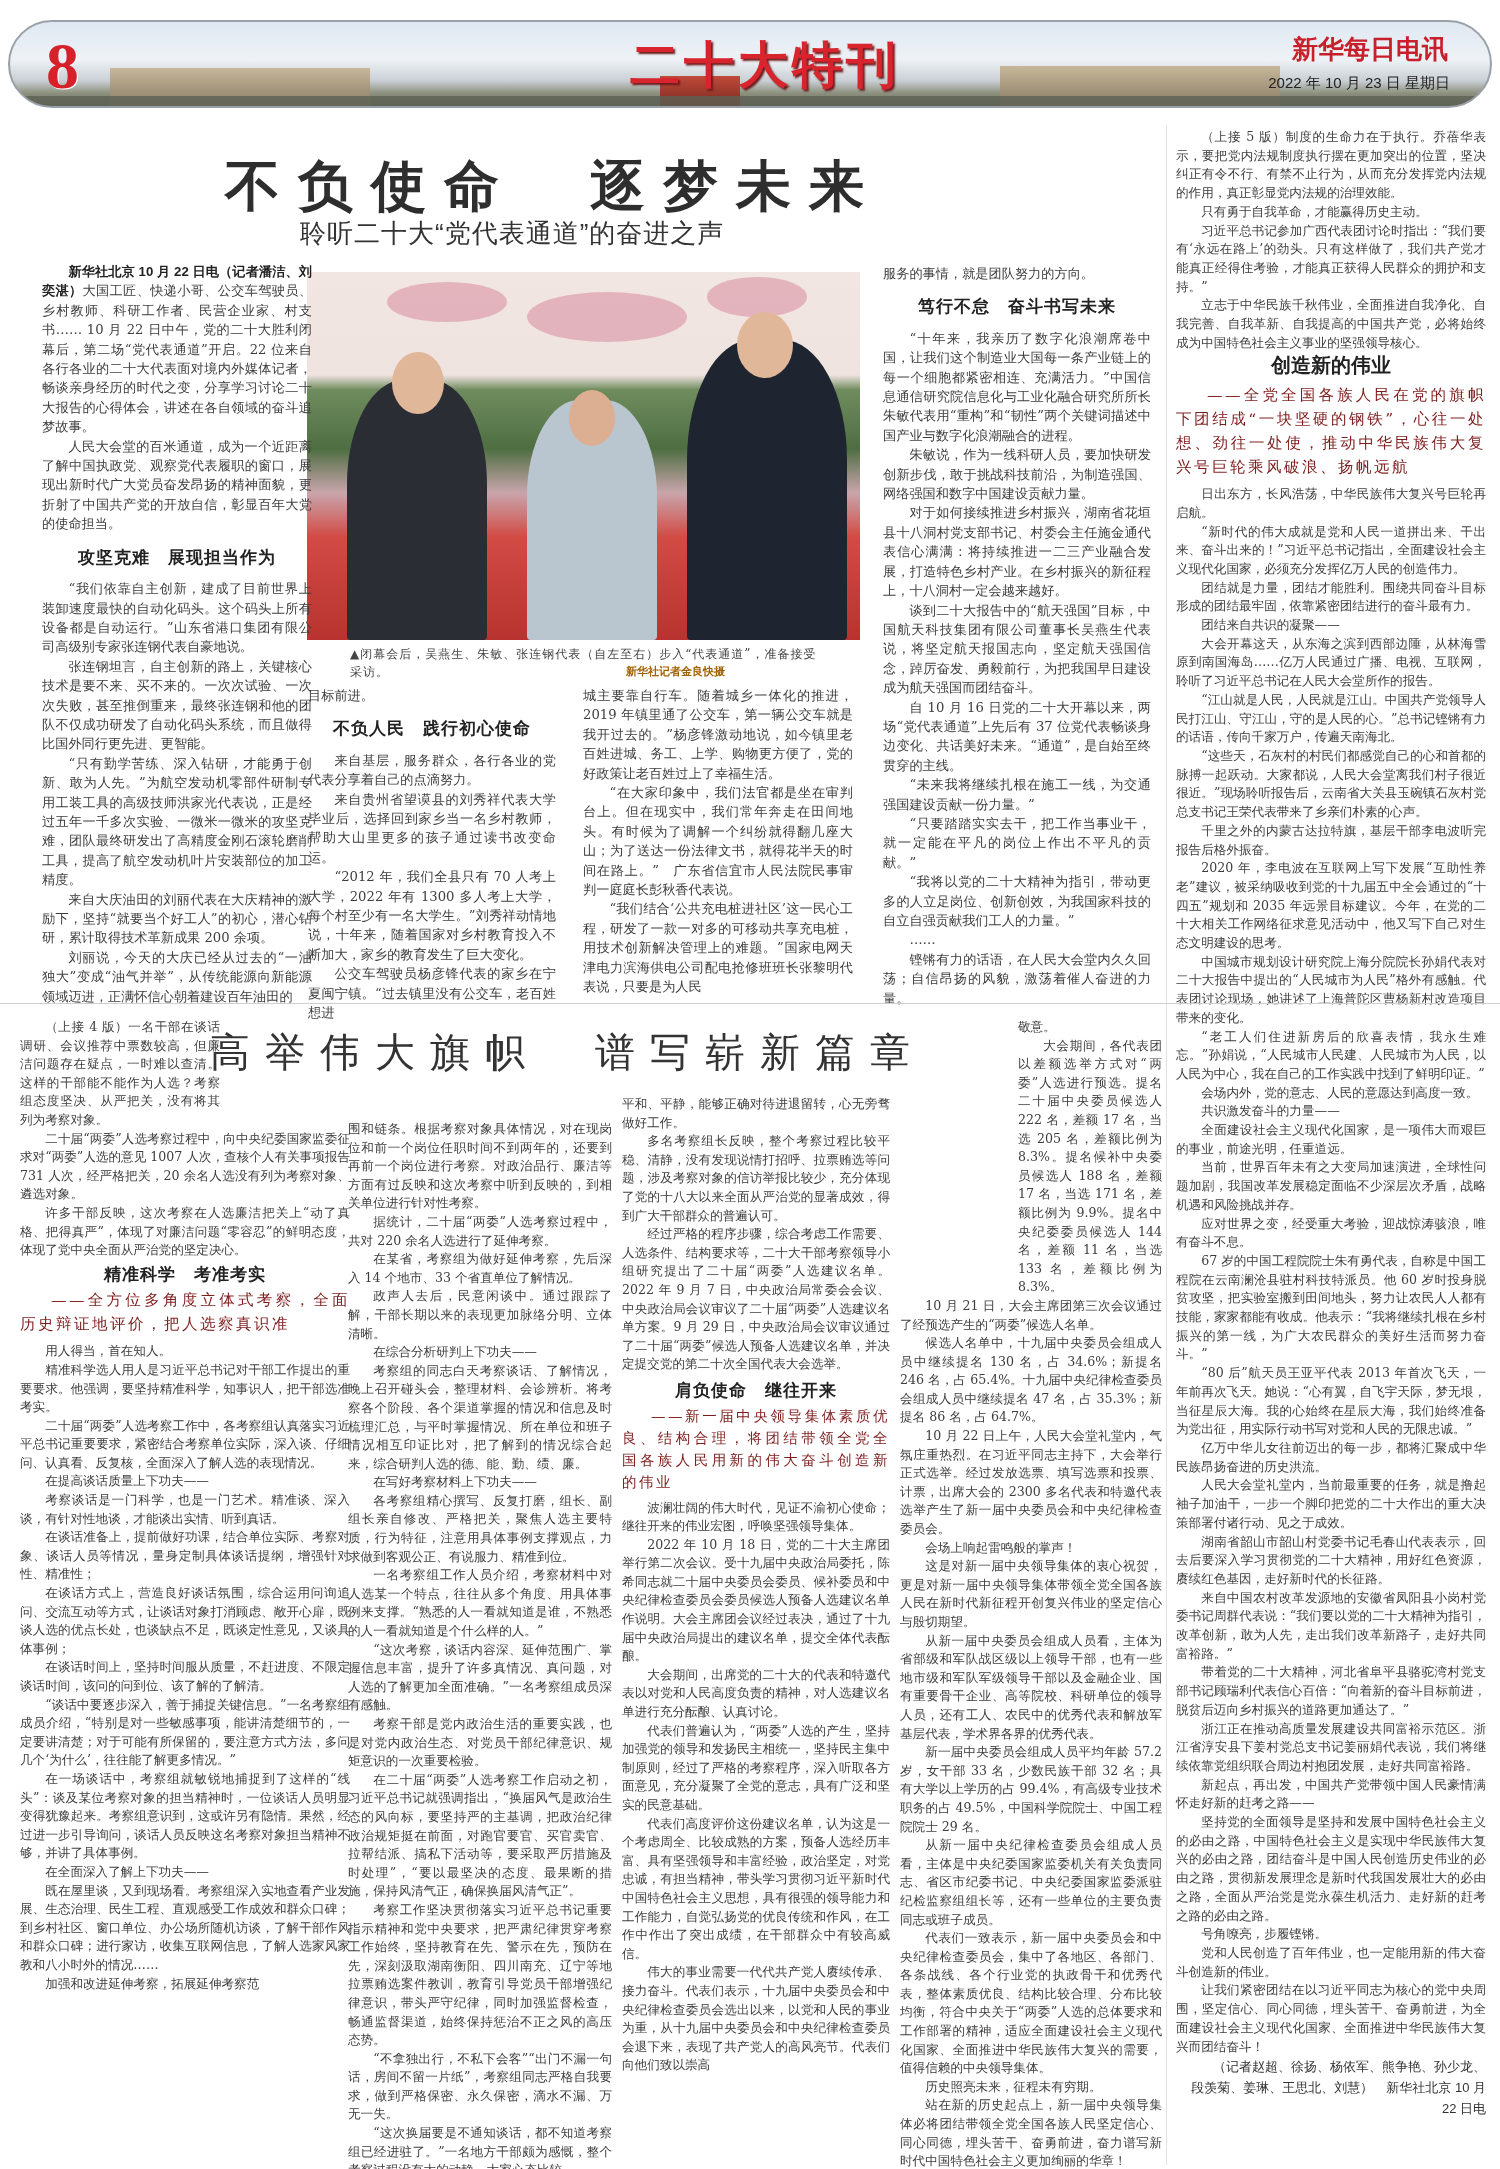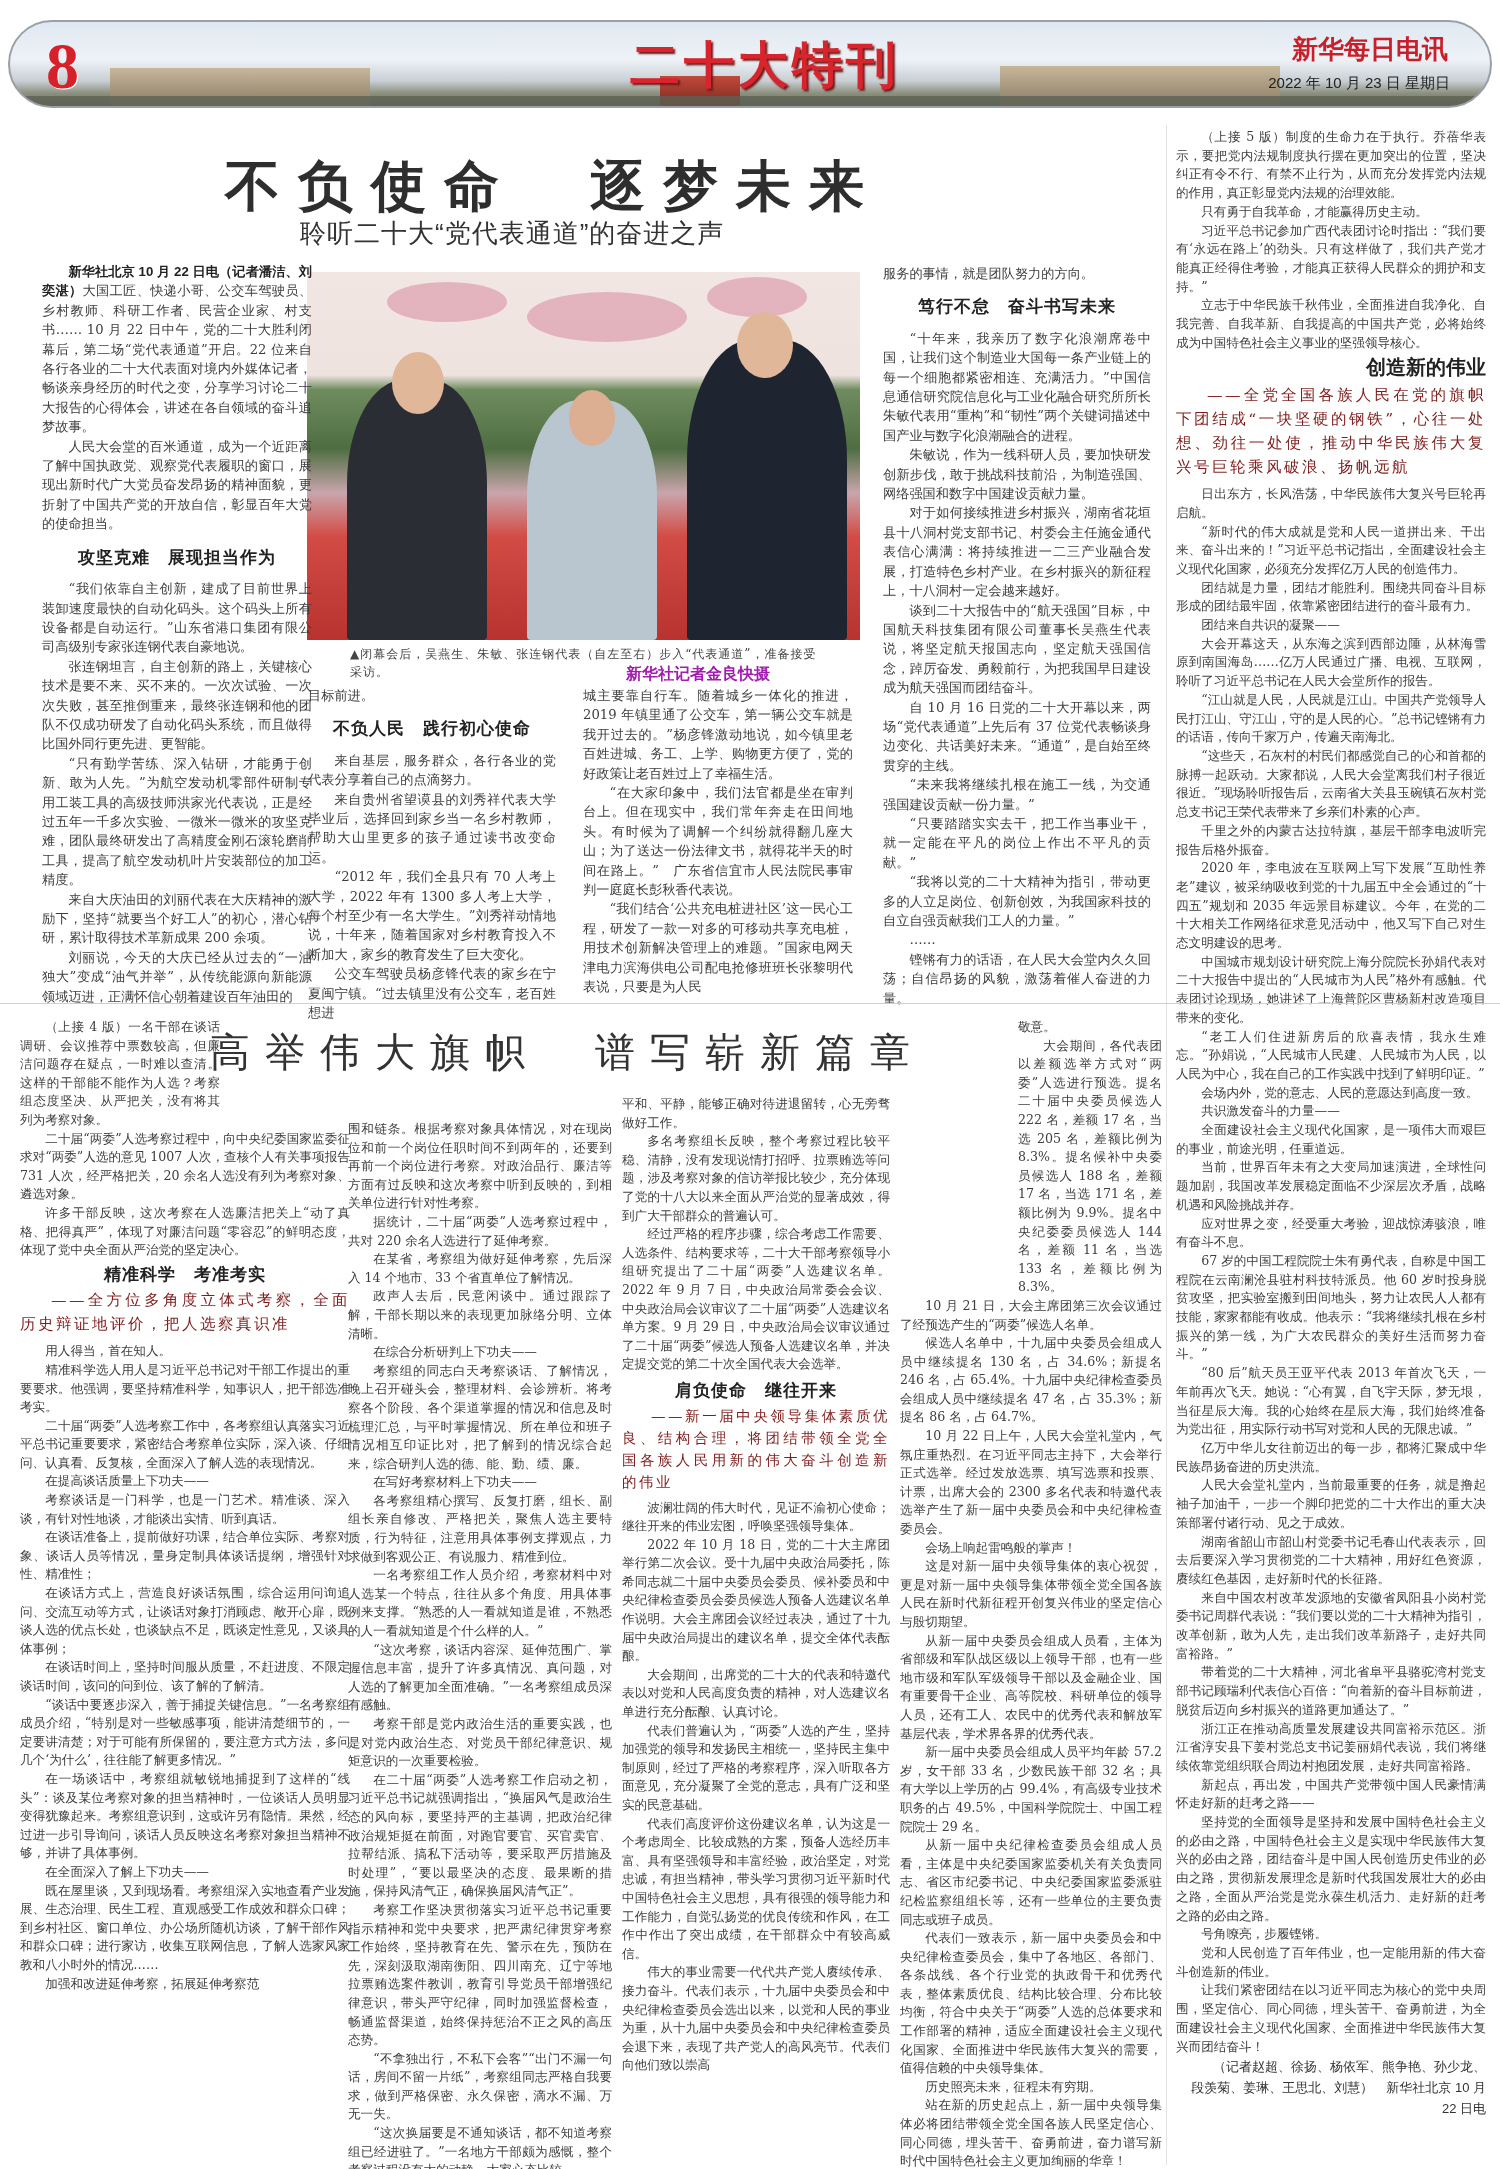--- a/index.html
+++ b/index.html
@@ -14,29 +14,29 @@
 .special-title{position:absolute;left:620px;top:10px;font-family:"Liberation Serif",serif;font-weight:bold;font-size:50px;color:#d7242d;letter-spacing:4px;text-shadow:2px 2px 2px #6d1b1b}
 .paper-name{position:absolute;right:42px;top:10px;font-size:26px;font-weight:bold;color:#c8202a;font-family:Liberation Serif, serif}
 .paper-date{position:absolute;right:40px;top:52px;font-size:15px;color:#222;font-family:"Liberation Sans",sans-serif}
 .h-main{position:absolute;left:225px;top:150px;font-size:55px;font-weight:bold;color:#2e2e2e;letter-spacing:18px;font-family:"Liberation Serif",serif}
 .h-sub{position:absolute;left:300px;top:216px;font-size:26px;color:#333;font-family:"Liberation Sans",sans-serif;letter-spacing:1px}
 .col{position:absolute;font-size:13.2px;line-height:19.4px;text-align:justify;color:#3d3d3d}
 .col p{text-indent:2em}
 .col p.noind{text-indent:0}
 .dateline{font-weight:bold;color:#222;font-family:"Liberation Sans",sans-serif}
 .sec-h{font-family:"Liberation Sans",sans-serif;font-weight:bold;font-size:17px;color:#222;text-align:center;margin:14px 0 12px;letter-spacing:1px}
-.sec-h2{font-family:Liberation Sans, sans-serif;font-weight:bold;font-size:20px;color:#222;text-align:right;margin:6px 0 6px}
+.sec-h2{font-family:Liberation Mono, monospace;font-weight:bold;font-size:20px;color:#222;text-align:center;margin:6px 0 6px}
 .kicker{font-size:15.5px;line-height:24px;letter-spacing:2.5px;color:#7f1d1d;text-align:justify;margin-bottom:6px}
 .photo{position:absolute;left:307px;top:272px;width:553px;height:368px;overflow:hidden;
  background:linear-gradient(180deg,#f1e6e1 0%,#efe3df 28%,#6f8c5e 32%,#4e6e42 48%,#c9a5ac 60%,#d24b45 72%,#b8332f 100%)}
 .photo .blossom{position:absolute;border-radius:50%;background:#d98ba0;opacity:.55}
 .photo .person{position:absolute;bottom:0;border-radius:40% 40% 4px 4px}
 .photo .head{position:absolute;border-radius:50%;background:#e1b79a}
 .caption{position:absolute;left:350px;top:645px;width:470px;font-size:12px;line-height:18px;color:#444;letter-spacing:1px}
-.credit{position:absolute;left:626px;top:664px;font-family:"Liberation Sans",sans-serif;font-weight:bold;font-size:16px;color:#a21caf}
+.credit{position:absolute;left:626px;top:664px;font-family:"Liberation Sans",sans-serif;font-weight:bold;font-size:11px;color:#a16207}
 .divider{position:absolute;left:0;right:0;top:1003px;height:1px;background:#cfcfcf}
 .h-main2{position:absolute;left:210px;top:1025px;font-size:40px;color:#333;letter-spacing:15px;font-family:"DejaVu Serif",serif;font-weight:normal}
 .byline{font-family:"Liberation Sans",sans-serif;color:#333;font-size:13.5px;line-height:21px;text-align:center}
 .vrule{position:absolute;width:1px;background:#e2e2e2}
 </style>
 </head>
 <body>
 
 <div class="masthead">
   <div class="bldg" style="left:100px;width:260px;height:38px"></div>

